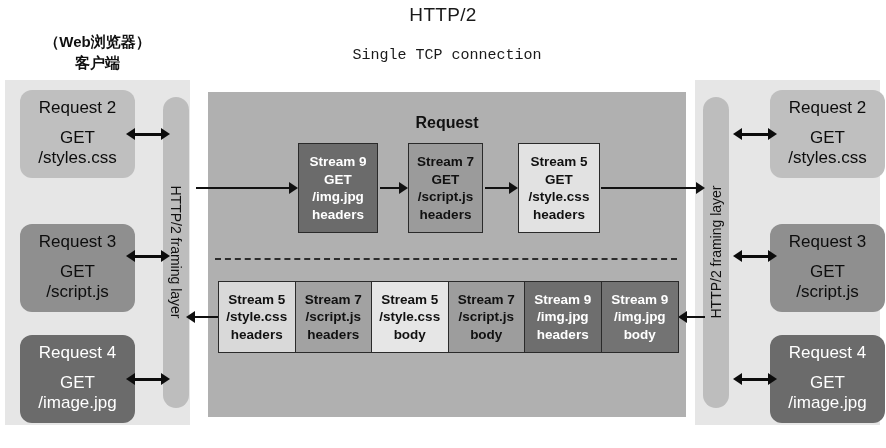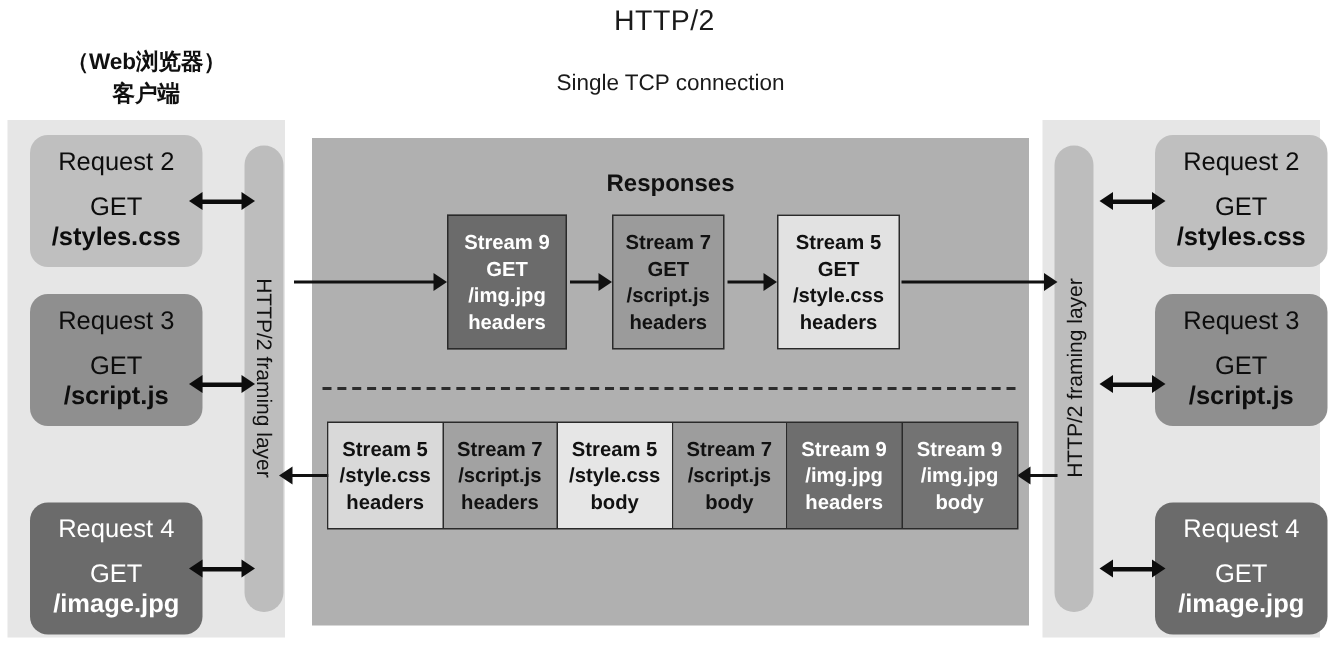--- a/index.html
+++ b/index.html
@@ -11,21 +11,21 @@
   }
   #root { position: relative; width: 718px; height: 448px; background:#fff;border-radius:13px; }
 
   
   .title-main {
     position:absolute; left:0; top:4px; width:886px; text-align:center;
     font-size:19px; color:#1a1a1a; letter-spacing:.3px;
   }
   .title-sub {
     position:absolute; left:208px; top:47px; width:478px; text-align:center;
-    font-size:15px; color:#1a1a1a;
+    font-size:15px; color:#1a1a1a;font-family:Liberation Mono, monospace;
   }
   .side-title {
     position:absolute; text-align:center; font-size:15px; color:#101010;
     line-height:21px; font-weight:bold;
   }
   .side-title span { display:block; }
   #client-title { left:5px; top:31px; width:185px; }
   #server-title { left:695px; top:31px; width:185px; }
 
   
@@ -57,29 +57,29 @@
   #server-framing .framing-label { transform: rotate(-90deg); }
 
   
   .req-box {
     position:absolute; width:115px; height:88px; border-radius:12px;
     display:flex; flex-direction:column; align-items:center;
     font-size:17px; line-height:19px;
   }
   .req-box .rb-title { margin-top:8px; font-weight:normal; }
   .req-box .rb-method { margin-top:11px; }
-  .req-box .rb-path { margin-top:1px;font-weight:bold; }
+  .req-box .rb-path { margin-top:1px; }
   .shade-light { background:#bfbfbf; color:#0d0d0d; }
   .shade-mid   { background:#8f8f8f; color:#0d0d0d; }
   .shade-dark  { background:#6b6b6b; color:#ffffff; }
 
   .rq-l { left:20px; }
   .rq-r { left:770px; }
   .rq-y1 { top:90px; }
-  .rq-y2 { top:196px; }
+  .rq-y2 { top:224px; }
   .rq-y3 { top:335px; }
 
   
   .dbl-arrow { position:absolute; width:44px; height:14px; }
   .dbl-arrow .shaft {
     position:absolute; left:7px; top:6px; width:30px; height:2.5px; background:#0c0c0c;
   }
   .dbl-arrow .head {
     position:absolute; top:1px; width:0; height:0;
     border-top:6.5px solid transparent; border-bottom:6.5px solid transparent;
@@ -178,21 +178,21 @@
   <div class="side-title" id="client-title">
     <span>（Web浏览器）</span>
     <span>客户端</span>
   </div>
 
   <div class="end-panel" id="client-panel"></div>
   <div class="end-panel" id="server-panel"></div>
 
   <div id="center-panel"></div>
 
-  <div class="center-label" id="requests-label">Responses</div>
+  <div class="center-label" id="requests-label">Request</div>
 
   <div id="divider"></div>
 
   <div class="req-box shade-light rq-l rq-y1">
     <div class="rb-title">Request  2</div>
     <div class="rb-method">GET</div>
     <div class="rb-path">/styles.css</div>
   </div>
   <div class="req-box shade-mid rq-l rq-y2">
     <div class="rb-title">Request  3</div>

